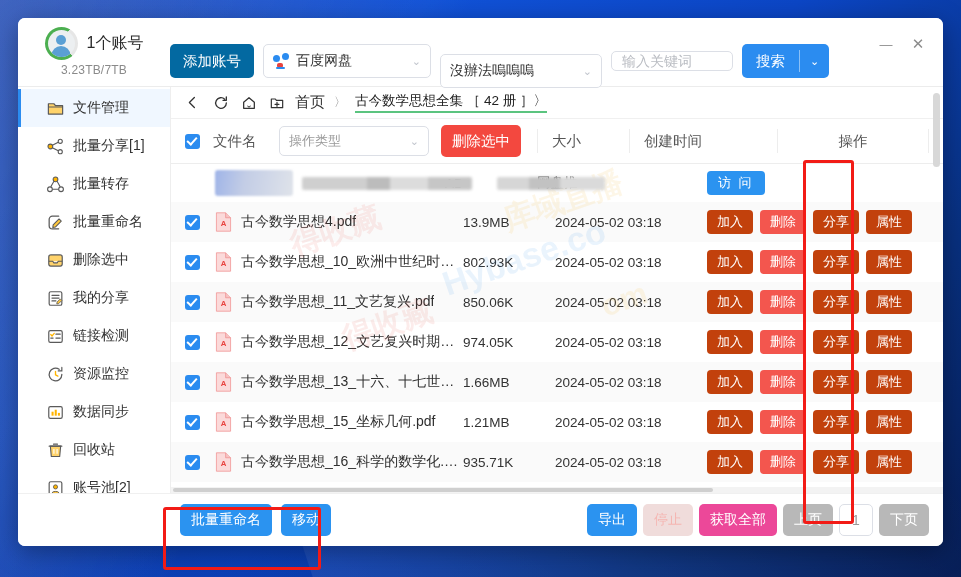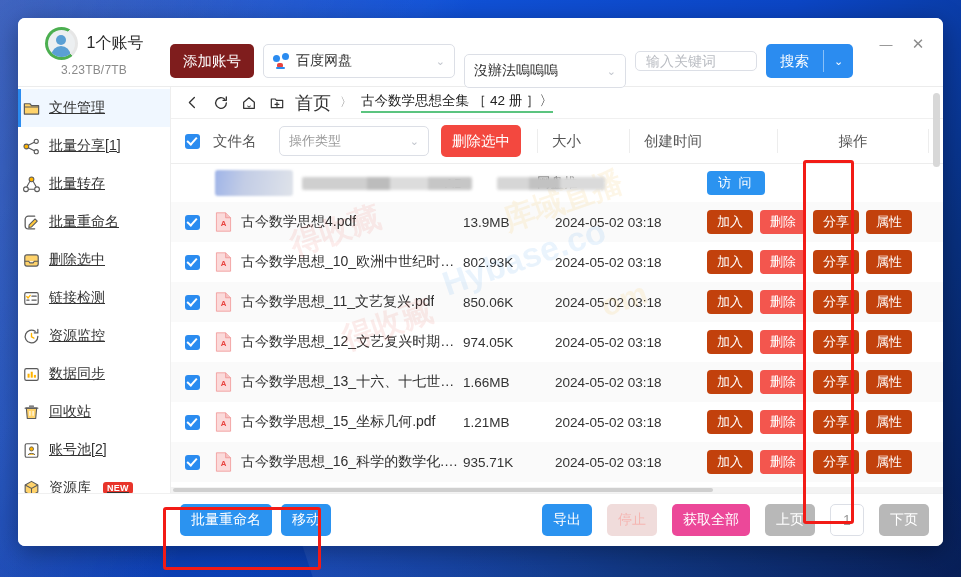--- a/index.html
+++ b/index.html
@@ -38,29 +38,29 @@
     background:conic-gradient(from 140deg,#4caf50 0deg 250deg,#e6e6e6 250deg 360deg);}
   .avatar .inner{position:absolute;inset:3px;border-radius:50%;background:#eceff1;overflow:hidden;}
   .avatar .head{position:absolute;left:50%;top:5px;transform:translateX(-50%);
     width:10px;height:10px;border-radius:50%;background:#5a9fd4;}
   .avatar .body{position:absolute;left:50%;top:16px;transform:translateX(-50%);
     width:19px;height:14px;border-radius:10px 10px 0 0;background:#5a9fd4;}
   .acct-name{font-size:16px;color:#2b2b2b;white-space:nowrap;}
   .acct-size{font-size:12px;color:#8a8a8a;margin-top:3px;letter-spacing:.2px;}
 
   .tools{display:flex;align-items:center;gap:9px;padding-top:16px;flex:1;}
-  .btn-primary{background:#7f1d1d;color:#fff;border:none;border-radius:5px;
+  .btn-primary{background:#0369a1;color:#fff;border:none;border-radius:5px;
     font-size:14.5px;padding:0 13px;height:34px;line-height:34px;cursor:pointer;
     font-family:inherit;white-space:nowrap;}
   .sel{height:34px;min-width:0;border:1px solid #dcdfe6;border-radius:5px;background:#fff;
     display:flex;align-items:center;padding:0 9px;gap:6px;font-size:14px;color:#333;cursor:pointer;
     position:relative;box-sizing:border-box;}
   .sel .cap{flex:1;white-space:nowrap;overflow:hidden;}
   .sel .chev{color:#c0c4cc;font-size:11px;margin-left:4px;}
-  .sel.w1{width:192px;font-family:Liberation Serif, serif;}
+  .sel.w1{width:168px;font-family:Liberation Serif, serif;}
   .sel.w2{width:162px;margin-top:20px;}
   .baidu-ico{width:17px;height:17px;flex:0 0 17px;position:relative;}
   .baidu-ico i{position:absolute;border-radius:50%;}
   .baidu-ico .a{width:7px;height:7px;background:#2b8cf0;left:0;top:2px;}
   .baidu-ico .b{width:7px;height:7px;background:#2b8cf0;left:9px;top:0px;}
   .baidu-ico .c{width:6px;height:5px;background:#e64340;border-radius:2px;left:4px;top:10px;}
   .baidu-ico .d{width:9px;height:2px;background:#2b8cf0;border-radius:1px;left:3px;top:14px;}
   .kw{width:122px;height:20px;border:1px solid #dcdfe6;border-radius:5px;background:#fff;
     padding:0 10px;font-size:14px;color:#333;box-sizing:border-box;font-family:inherit;outline:none;}
   .kw::placeholder{color:#b9bcc2;}
@@ -74,35 +74,35 @@
     color:#8c8c8c;font-size:15px;cursor:pointer;}
   .wbtn.min{font-size:13px;}
 
   
   .body{flex:1;display:flex;min-height:0;}
 
   
   .side{width:152px;flex:0 0 152px;background:#fff;border-right:1px solid #eee;
     display:flex;flex-direction:column;position:relative;}
   .nav{flex:1;padding-top:2px;}
-  .nav-item{height:38px;display:flex;align-items:center;gap:8px;padding-left:4px;
-    font-size:14px;color:#333;cursor:pointer;position:relative;text-decoration:underline;}
+  .nav-item{height:38px;display:flex;align-items:center;gap:8px;padding-left:28px;
+    font-size:14px;color:#333;cursor:pointer;position:relative;}
   .nav-item.active{background:#f0f7ff;}
   .nav-item.active:before{content:"";position:absolute;left:0;top:0;bottom:0;width:3px;background:#2b8cf0;}
   .ico{width:19px;height:19px;flex:0 0 19px;display:block;}
   .badge-new{background:#e8342a;color:#fff;font-size:9px;font-weight:bold;
     padding:1px 4px;border-radius:3px;margin-left:4px;letter-spacing:.3px;}
 
   
   .main{flex:1;display:flex;flex-direction:column;min-width:0;position:relative;}
 
   .crumb{height:31px;flex:0 0 31px;display:flex;align-items:center;gap:9px;
     padding:0 12px;border-bottom:1px solid #f0f0f0;}
   .cbtn{width:19px;height:19px;display:flex;align-items:center;justify-content:center;cursor:pointer;color:#333;}
-  .crumb-txt{font-size:18px;color:#333;cursor:pointer;white-space:nowrap;}
+  .crumb-txt{font-size:15px;color:#333;cursor:pointer;white-space:nowrap;}
   .crumb-sep{font-size:12px;color:#888;}
   .crumb-cur{font-size:13.5px;color:#222;border-bottom:2px solid #5bc47f;padding-bottom:1px;cursor:pointer;white-space:nowrap;}
 
   .thead{height:44px;flex:0 0 44px;display:flex;align-items:center;border-bottom:1px solid #ededed;
     background:#fff;padding-right:14px;}
   .cb{width:15px;height:15px;border-radius:3px;background:#2b8cf0;position:relative;cursor:pointer;flex:0 0 15px;}
   .cb:after{content:"";position:absolute;left:4.5px;top:1.5px;width:4px;height:8px;
     border:solid #fff;border-width:0 2px 2px 0;transform:rotate(42deg);}
   .th-cbwrap{width:42px;flex:0 0 42px;display:flex;justify-content:center;}
   .th-name{width:66px;flex:0 0 66px;font-size:14.5px;color:#555;}
@@ -162,21 +162,21 @@
   .hscroll i{position:absolute;left:2px;top:1px;width:70%;height:4px;border-radius:3px;background:#cfcfcf;display:block;}
 
   
   .footer{height:52px;flex:0 0 52px;display:flex;align-items:center;background:#fff;
     border-top:1px solid #f0f0f0;padding:0 14px 0 0;position:relative;}
   .foot-left{width:152px;flex:0 0 152px;}
   .foot-mid{display:flex;align-items:center;gap:9px;padding-left:10px;}
   .fb{border:none;border-radius:5px;height:32px;padding:0 11px;font-size:14px;color:#fff;
     cursor:pointer;font-family:inherit;white-space:nowrap;}
   .fb.blue{background:#2b93f0;}
-  .foot-right{margin-left:auto;display:flex;align-items:center;gap:15px;}
+  .foot-right{margin-left:auto;display:flex;align-items:center;gap:6px;}
   .fb.green{background:#ec4899;}
   .fb.gray{background:#b8b8b8;}
   .fb.pinkdis{background:#f0dcdb;color:#f5b6b2;cursor:default;}
   .pagebox{width:34px;height:32px;border:1px solid #dcdfe6;border-radius:5px;text-align:center;
     font-size:14px;color:#999;background:#fff;box-sizing:border-box;font-family:inherit;outline:none;}
 
   
   .redbox{position:absolute;border:3px solid #f21b16;border-radius:3px;pointer-events:none;z-index:40;}
 </style>
 </head>
@@ -278,20 +278,28 @@
         </div>
 
         <div class="nav-item">
           <svg class="ico" viewBox="0 0 24 24">
             <rect x="3.5" y="5" width="17" height="14" rx="2.5" fill="#ffd36b" stroke="#5a5a5a" stroke-width="1.5"></rect>
             <path d="M3.5 13h5l1.4 2h4.2l1.4-2h5" fill="#fff" stroke="#5a5a5a" stroke-width="1.4" stroke-linejoin="round"></path>
             </svg>
           <span>删除选中</span>
         </div>
 
+        <div class="nav-item">
+          <svg class="ico" viewBox="0 0 24 24">
+            <rect x="4" y="3.5" width="16" height="17" rx="2" fill="none" stroke="#5a5a5a" stroke-width="1.5"></rect>
+            <path d="M7.5 8h9M7.5 11.5h9M7.5 15h5" stroke="#5a5a5a" stroke-width="1.4" stroke-linecap="round"></path>
+            <path d="M14 16.5l4-4 2 2-4 4-2.4.4z" fill="#ffc83d" stroke="#5a5a5a" stroke-width="1"></path>
+            </svg>
+          <span>我的分享</span>
+        </div>
 
         <div class="nav-item">
           <svg class="ico" viewBox="0 0 24 24">
             <rect x="3.5" y="4.5" width="17" height="15" rx="2" fill="none" stroke="#5a5a5a" stroke-width="1.5"></rect>
             <path d="M6 9.5l1.6 1.8L10.4 8" fill="none" stroke="#ffb400" stroke-width="1.6" stroke-linecap="round"></path>
             <path d="M12.5 9h5.5M12.5 14h5.5M6 14h3" stroke="#5a5a5a" stroke-width="1.4" stroke-linecap="round"></path>
             </svg>
           <span>链接检测</span>
         </div>
 

